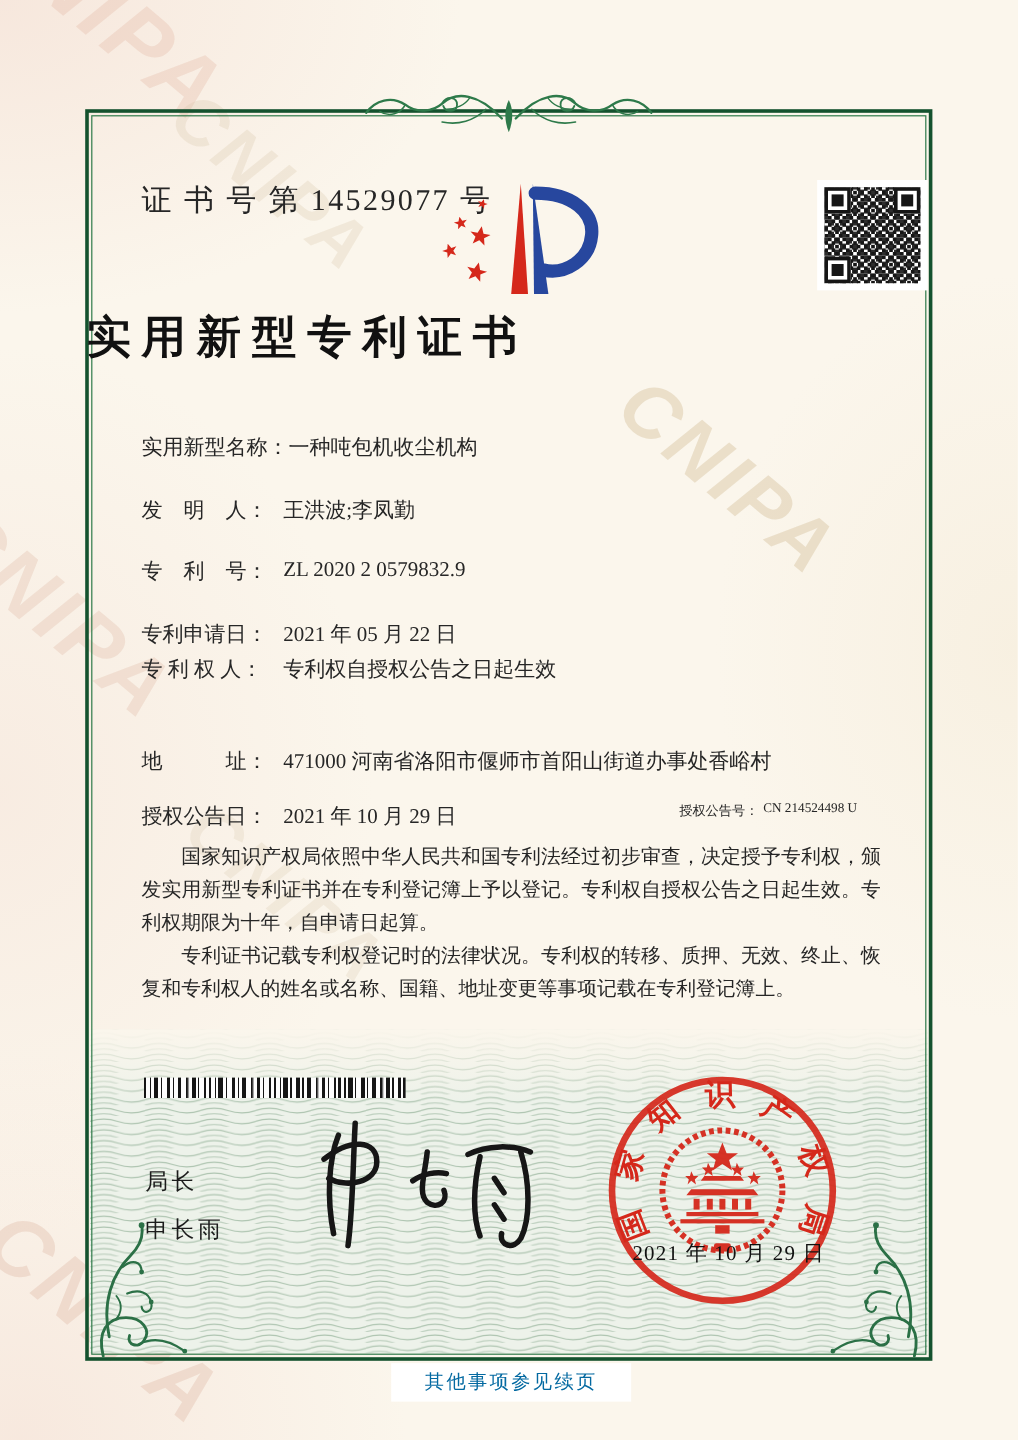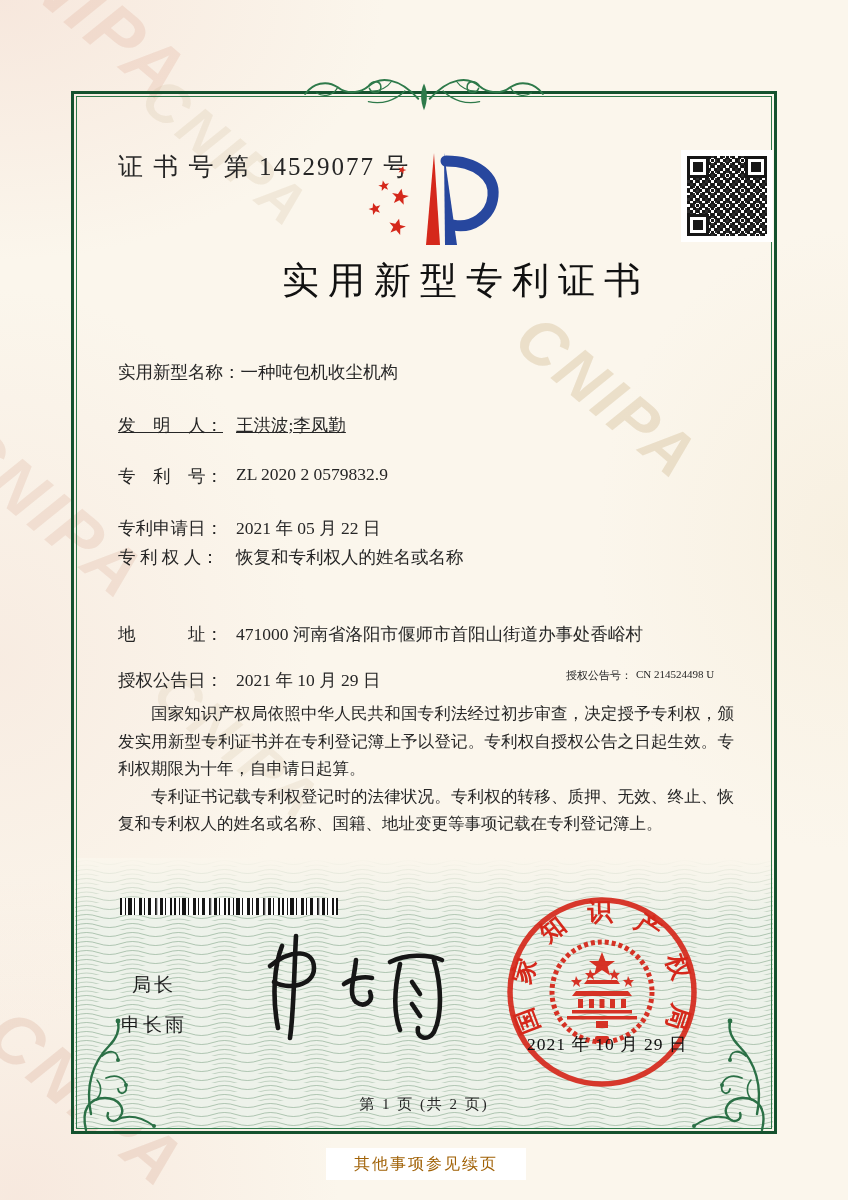--- a/index.html
+++ b/index.html
@@ -18,57 +18,57 @@
       pointer-events:none;user-select:none;}
   
   .gband{position:absolute;left:75px;top:858px;width:698px;height:270px;}
   .gfade{position:absolute;left:75px;top:858px;width:698px;height:60px;
          background:linear-gradient(180deg,#fbf6ec 0%,rgba(251,246,236,0) 100%);}
   
   .frame{position:absolute;left:71px;top:91px;width:700px;height:1037px;
          border:3px solid #14522e;}
   .frame-inner{position:absolute;inset:2px;border:1px solid #2e7a4a;}
   .cert-no{position:absolute;left:118px;top:150px;font-size:25px;letter-spacing:2px;}
-  .title{position:absolute;left:72px;top:256px;width:578px;text-align:right;
-         font-size:37px;font-weight:normal;letter-spacing:9px;color:#111;}
+  .title{position:absolute;left:72px;top:256px;width:578px;text-align:left;
+         font-size:37px;font-weight:bold;letter-spacing:9px;color:#111;}
   .row{position:absolute;left:118px;width:630px;display:flex;font-size:17.5px;}
   .row .lbl{flex:0 0 118px;white-space:nowrap;}
   .row .val{flex:1;white-space:nowrap;}
   .grant-right{position:absolute;left:448px;top:0;display:flex;font-size:11px;}
   .paras{position:absolute;left:118px;top:700px;width:616px;font-size:16.5px;
          line-height:27.5px;text-align:justify;}
   .paras p{margin:0;text-indent:2em;}
   .barcode{position:absolute;left:120px;top:898px;width:218px;height:17px;
     background:repeating-linear-gradient(90deg,
       #151515 0 2px,#fdfdfd 2px 5px,#151515 5px 6px,#fdfdfd 6px 8px,
       #151515 8px 12px,#fdfdfd 12px 14px,#151515 14px 15px,#fdfdfd 15px 19px,
       #151515 19px 22px,#fdfdfd 22px 24px,#151515 24px 25px,#fdfdfd 25px 28px,
       #151515 28px 31px,#fdfdfd 31px 35px,#151515 35px 36px,#fdfdfd 38px 40px,
       #151515 40px 43px,#fdfdfd 43px 45px,#151515 45px 46px,#fdfdfd 46px 50px,
       #151515 50px 52px,#fdfdfd 52px 54px);}
   .director{position:absolute;left:121px;top:972px;
-    font-family:"Liberation Sans","DejaVu Sans",sans-serif;font-size:19px;color:#1c1c1c;text-align:center;}
+    font-family:"Liberation Sans","DejaVu Sans",sans-serif;font-size:19px;color:#1c1c1c;}
   .director div{margin-bottom:14px;letter-spacing:3px;}
   .sig{position:absolute;left:248px;top:932px;}
   .qr{position:absolute;left:681px;top:150px;width:92px;height:92px;background:#fff;}
   .qr-noise{position:absolute;inset:6px;
     background-image:
       repeating-conic-gradient(#161616 0 25%, transparent 0 50%),
       repeating-conic-gradient(rgba(22,22,22,.9) 0 25%, transparent 0 50%);
     background-size:6px 6px,10px 10px;background-position:0 0,3px 2px;}
   .qr-f{position:absolute;width:16px;height:16px;border:3px solid #161616;background:#fff;}
   .qr-f::after{content:"";position:absolute;inset:3px;background:#161616;}
   .qr-f.tl{left:6px;top:6px;} .qr-f.tr{right:6px;top:6px;} .qr-f.bl{left:6px;bottom:6px;}
   .seal{position:absolute;left:500px;top:890px;}
   .seal-date{position:absolute;left:527px;top:1032px;font-size:17.5px;letter-spacing:1px;color:#111;}
   .page-no{position:absolute;left:72px;top:1095px;width:704px;text-align:center;
            font-size:15px;letter-spacing:2px;}
   .footer-note{position:absolute;left:326px;top:1136px;width:200px;height:32px;
     background:#ffffff;display:flex;align-items:center;justify-content:center;
-    font-size:16px;letter-spacing:2px;color:#a16207;margin-top:12px;}
+    font-size:16px;letter-spacing:2px;color:#0369a1;}
   .ornament-top{position:absolute;left:294px;top:70px;}
   .corner-bl{position:absolute;left:76px;top:1016px;}
   .corner-br{position:absolute;left:692px;top:1016px;transform:scaleX(-1);}
   .logo{position:absolute;left:345px;top:141px;}
 </style>
 </head>
 <body>
 
 <div class="page">
 
@@ -180,35 +180,35 @@
       <div class="qr-f tr"></div>
       <div class="qr-f bl"></div>
   </div>
 
   <div class="title">实用新型专利证书</div>
 
   <div class="row" style="top:360px;">
     <span class="lbl">实用新型名称：</span>
     <span class="val">一种吨包机收尘机构</span>
   </div>
-  <div class="row" style="top:413px;text-decoration:underline;">
+  <div class="row" style="top:413px;">
     <span class="lbl">发　明　人：</span>
     <span class="val">王洪波;李凤勤</span>
   </div>
   <div class="row" style="top:464px;">
     <span class="lbl">专　利　号：</span>
     <span class="val">ZL 2020 2 0579832.9</span>
   </div>
   <div class="row" style="top:516px;">
     <span class="lbl">专利申请日：</span>
     <span class="val">2021 年 05 月 22 日</span>
   </div>
   <div class="row" style="top:545px;">
     <span class="lbl">专 利 权 人：</span>
-    <span class="val">恢复和专利权人的姓名或名称</span>
+    <span class="val">专利权自授权公告之日起生效</span>
   </div>
   <div class="row" style="top:622px;">
     <span class="lbl">地　　　址：</span>
     <span class="val">471000 河南省洛阳市偃师市首阳山街道办事处香峪村</span>
   </div>
 
   <div class="row" style="top:668px;">
     <span class="lbl">授权公告日：</span>
     <span class="val">2021 年 10 月 29 日</span>
     <span class="grant-right">
@@ -276,17 +276,16 @@
             <rect x="-35" y="24" width="70" height="3.5"></rect>
             <rect x="-6" y="29" width="12" height="7"></rect>
             <rect x="-7" y="44" width="14" height="7" rx="2"></rect>
           </g>
         </g>
       </g>
     </svg>
   </div>
   <div class="seal-date">2021 年 10 月 29 日</div>
 
-  <div class="page-no">第 1 页 (共 2 页)</div>
 
   <div class="footer-note">其他事项参见续页</div>
 
 </div>
 
 </body></html>

